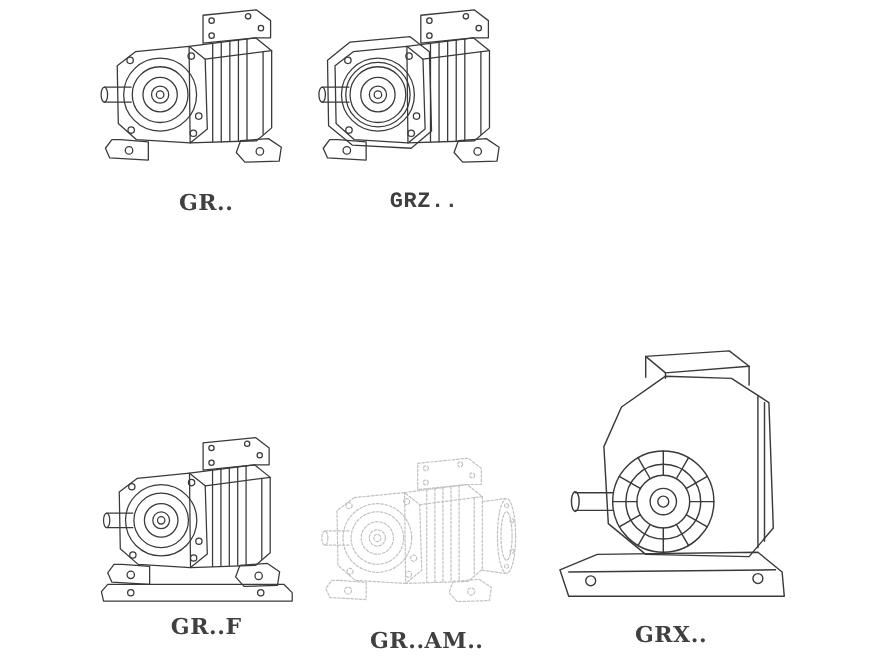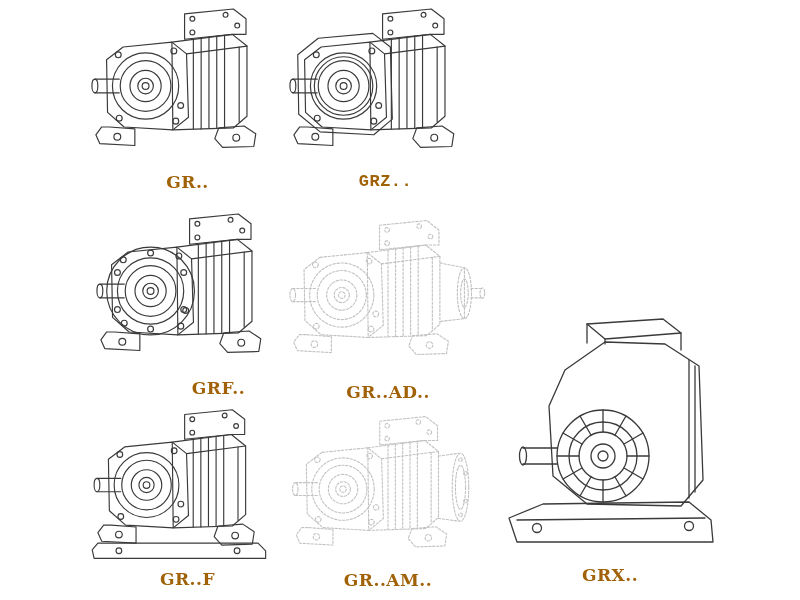--- a/index.html
+++ b/index.html
@@ -6,21 +6,21 @@
   .canvas{
     position:relative;width:800px;height:600px;background:#ffffff;overflow:hidden;
     font-family:"DejaVu Serif", serif;
   }
   .cell{
     position:absolute;display:flex;flex-direction:column;align-items:center;
     justify-content:flex-start;margin:0;padding:0;
   }
   .cell svg{display:block;}
   .caption{
-    font-weight:bold;font-size:17px;line-height:1.2;color:#a16207;
+    font-weight:bold;font-size:20px;line-height:1.2;color:#404040;
     letter-spacing:0.5px;margin-top:2px;white-space:nowrap;
   }
   .cap-offset{transform:translateX(26px);}
   svg.ink{color:#3a3a3a;}
   svg.ghost{color:#c2c2c2;stroke-dasharray:2.5 1.8;}
   .defs-hidden{position:absolute;width:0;height:0;overflow:hidden;}
 </style>
 </head>
 <body>
 
@@ -182,42 +182,30 @@
   </figure>
 
   <figure class="cell" style="left:288px;top:4px;width:195px;height:196px;font-family:Liberation Mono, monospace;">
     <svg class="ink" viewBox="0 0 200 170" width="195" height="166">
         <use href="#sym-grz"></use>
       </svg>
     <figcaption class="caption">GRZ..</figcaption>
   </figure>
 
 
-  <figure class="cell" style="left:95px;top:208px;width:195px;height:200px;">
-    <svg class="ink" viewBox="0 0 200 170" width="195" height="168">
-        <use href="#sym-grf"></use>
-      </svg>
-    <figcaption class="caption cap-offset">GRF..</figcaption>
-  </figure>
-
-  <figure class="cell" style="left:288px;top:212px;width:200px;height:200px;">
-    <svg class="ghost" viewBox="0 0 212 170" width="200" height="168">
-        <use href="#sym-grad"></use>
-      </svg>
-    <figcaption class="caption">GR..AD..</figcaption>
-  </figure>
+
 
   <figure class="cell" style="left:495px;top:305px;width:230px;height:292px;">
     <svg class="ink" viewBox="0 0 230 240" width="230" height="258">
         <use href="#sym-grx"></use>
       </svg>
     <figcaption class="caption">GRX..</figcaption>
   </figure>
 
-  <figure class="cell" style="left:90px;top:405px;width:195px;height:192px;">
+  <figure class="cell" style="left:90px;top:393px;width:195px;height:192px;">
     <svg class="ink" viewBox="0 0 200 170" width="195" height="162">
         <use href="#sym-grfoot"></use>
       </svg>
     <figcaption class="caption">GR..F</figcaption>
   </figure>
 
   <figure class="cell" style="left:288px;top:412px;width:200px;height:186px;">
     <svg class="ghost" viewBox="0 0 212 170" width="200" height="156">
         <use href="#sym-gram"></use>
       </svg>

